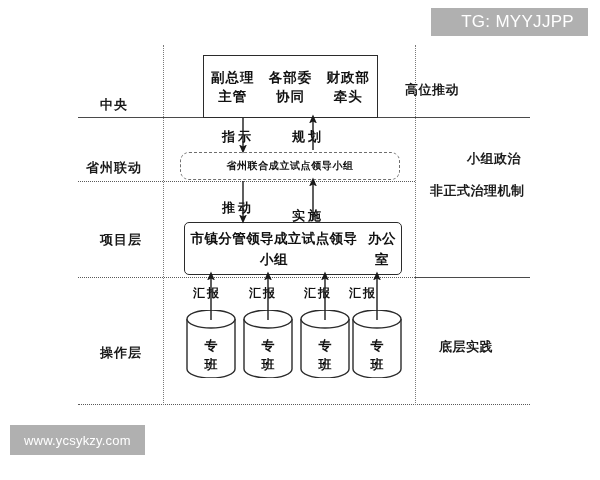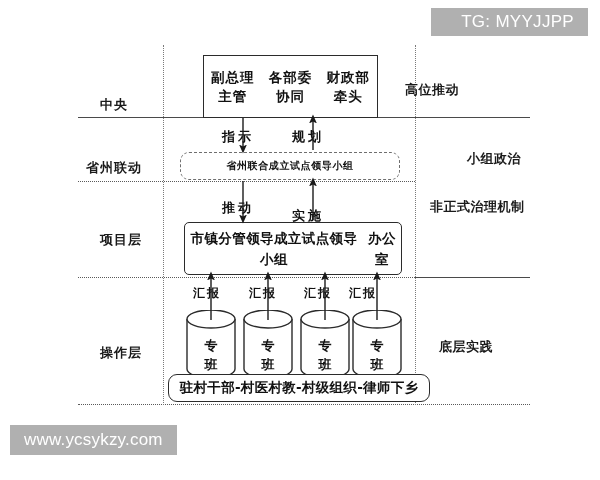--- a/index.html
+++ b/index.html
@@ -37,21 +37,21 @@
     height: 28px;
     padding: 0 14px 0 30px;
     font-size: 17px;
     letter-spacing: 0.3px;
   }
   #wm-bottom {
     left: 10px;
     bottom: 25px;
     height: 30px;
     padding: 0 14px;
-    font-size: 17px;
+    font-size: 13px;
     letter-spacing: 0.2px;
   }
 
   
   .hline-solid {
     position: absolute;
     height: 0;
     border-top: 1px solid #4a4a4a;
   }
   .hline-dashed {
@@ -188,21 +188,21 @@
   <div class="vline-dashed" style="left:163px; top:45px; height:360px;"></div>
   <div class="vline-dashed" style="left:415px; top:45px; height:360px;"></div>
 
   <div class="layer-label" style="left:100px; top:96px;">中央</div>
   <div class="layer-label" style="left:86px; top:159px;">省州联动</div>
   <div class="layer-label" style="left:100px; top:231px;">项目层</div>
   <div class="layer-label" style="left:100px; top:344px;">操作层</div>
 
   <div class="side-note" style="left:405px; top:80px;">高位推动</div>
   <div class="side-note" style="left:430px; top:149px;margin-left:37px;">小组政治</div>
-  <div class="side-note" style="left:430px; top:181px;margin-top:16px;">非正式治理机制</div>
+  <div class="side-note" style="left:430px; top:181px;">非正式治理机制</div>
   <div class="side-note" style="left:439px; top:337px;text-align:center;">底层实践</div>
 
   <div class="box" id="box-central" style="left:203px; top:55px; width:175px; height:63px;">
     <div>副总理主管</div>
     <div>各部委协同</div>
     <div>财政部牵头</div>
   </div>
 
   <div class="arrow-label" style="left:222px; top:128px;">指示</div>
   <div class="arrow-label" style="left:292px; top:128px;">规划</div>
@@ -261,23 +261,20 @@
     <svg width="50" height="68" viewBox="0 0 50 68">
       <path d="M1,9 L1,59 A24,9 0 0 0 49,59 L49,9" fill="#ffffff" stroke="#2b2b2b" stroke-width="1.4"></path>
       <ellipse cx="25" cy="9" rx="24" ry="9" fill="#ffffff" stroke="#2b2b2b" stroke-width="1.4"></ellipse>
     </svg>
     <div class="cyl-text">
       <div>专</div>
       <div>班</div>
     </div>
   </div>
 
-  <div class="box" id="box-village" style="left:168px; top:374px; width:262px; height:28px;">
-    <div>驻村干部-村医村教-村级组织-律师下乡</div>
-  </div>
 
   <svg class="overlay">
     <defs>
       <marker id="arrowhead" markerWidth="7" markerHeight="7" refX="3.2" refY="3.2" orient="auto" markerUnits="strokeWidth">
         <path d="M0,0.4 L6.4,3.2 L0,6 L1.4,3.2 Z" fill="#1a1a1a"></path>
       </marker>
     </defs>
 
     <line x1="243" y1="118" x2="243" y2="149" stroke="#1a1a1a" stroke-width="1.4" marker-end="url(#arrowhead)"></line>
 

